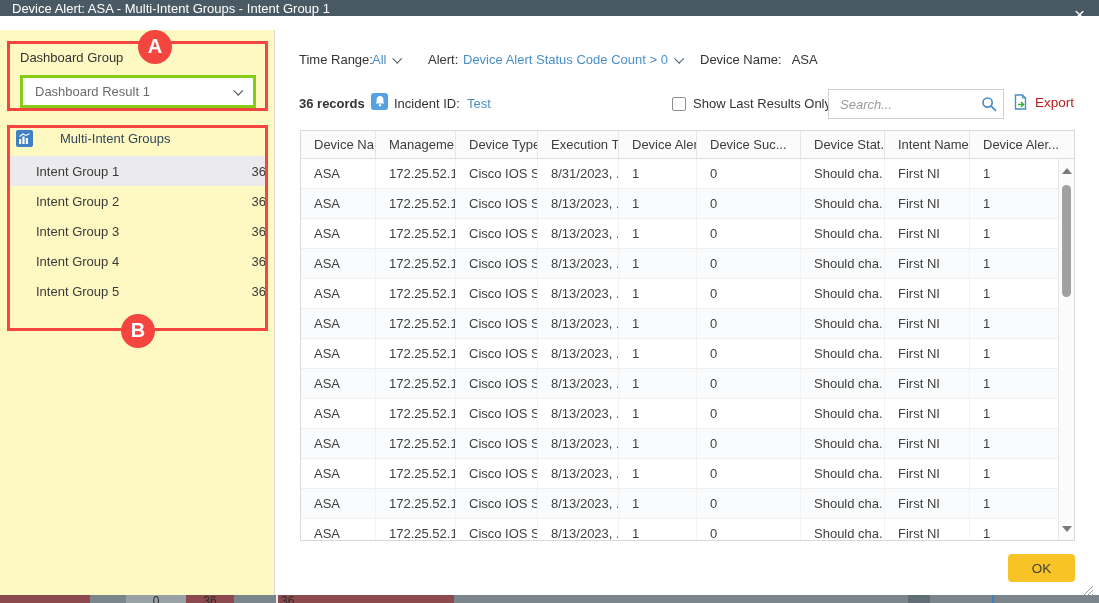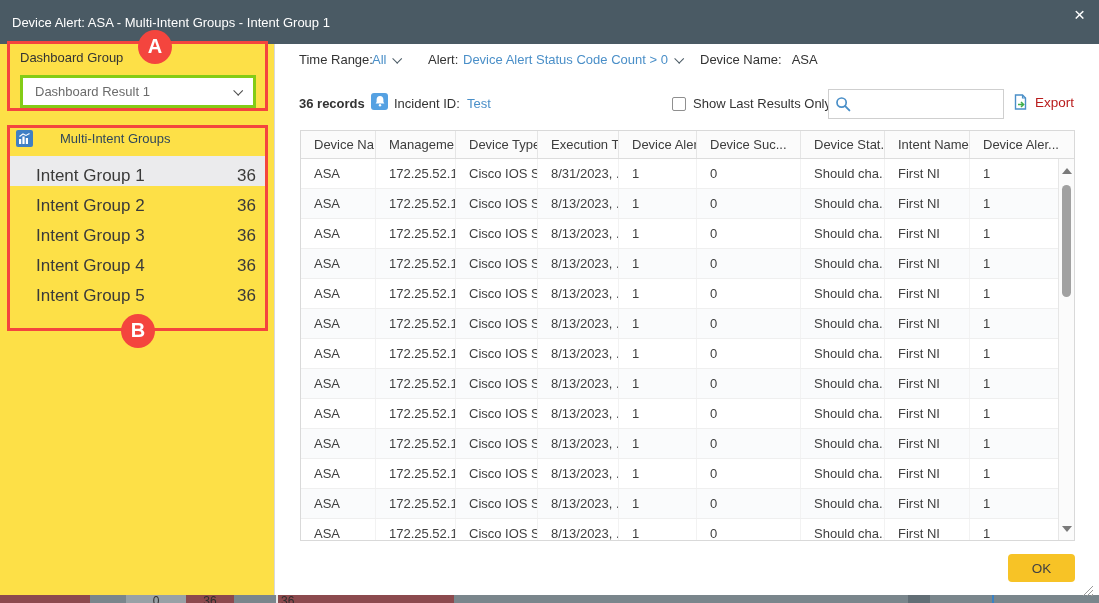--- a/index.html
+++ b/index.html
@@ -1,40 +1,40 @@
 <!DOCTYPE html>
 <html><head>
 <meta charset="utf-8">
 <style>
   * { margin:0; padding:0; box-sizing:border-box; }
   html,body { width:1099px; height:603px; }
   body { font-family:"Liberation Sans", sans-serif; background:#fff; overflow:hidden; }
   .screen { position:relative; width:1099px; height:603px; background:#fff; overflow:hidden; }
 
   
-  .titlebar { position:absolute; left:0; top:0; width:1099px; height:44px; background:#4a5a64; color:#fff;
+  .titlebar { position:absolute; left:0; top:0; width:1099px; height:16px; background:#4a5a64; color:#fff;
               display:flex; align-items:center; padding:0 12px; font-size:13px; z-index:5; }
   .titlebar .close { position:absolute; right:14px; top:0; line-height:30px; font-size:19px; color:#fff; cursor:pointer; }
 
   
   .mbody { position:absolute; left:0; top:30px; width:1099px; height:565px; background:#fff; z-index:2; }
 
   
-  .sidebar { position:absolute; left:0; top:0; width:275px; height:565px; border-right:1px solid #d8d8d8; background:#fde047; }
+  .sidebar { position:absolute; left:0; top:0; width:275px; height:565px; border-right:1px solid #d8d8d8; background:#fef9c3; }
   .dg-label { position:absolute; left:20px; top:20px; font-size:13px; color:#333; }
   .dg-select { position:absolute; left:20px; top:45px; width:236px; height:33px; border:3px solid #84cc16; background:#fff;
                display:flex; align-items:center; padding:0 12px; font-size:13px; color:#6b6b6b; cursor:pointer; }
   .dg-select .chev { margin-left:auto; }
   .chev { display:inline-block; width:7px; height:7px; border-right:1.6px solid #4a4a4a; border-bottom:1.6px solid #4a4a4a;
           transform:rotate(45deg) translateY(-1px); }
   .mig-header { position:absolute; left:16px; top:100px; display:flex; align-items:center; gap:7px; }
   .mig-icon { width:17px; height:17px; background:#3f7fc4; border-radius:2px; display:flex; align-items:center; justify-content:center; }
   .mig-title { font-size:13px; font-weight:normal; color:#31485a;padding-left:20px; }
   .sb-items { position:absolute; left:10px; top:126px; width:258px; }
-  .sb-item { height:30px; display:flex; align-items:flex-end; padding:0 12px 0 26px; font-size:17px; color:#3a3a3a; cursor:pointer; }
+  .sb-item { height:30px; display:flex; align-items:center; padding:0 2px 0 26px; font-size:13px; color:#3a3a3a; cursor:pointer; }
   .sb-item.selected { background:#ebebed; }
   .sb-count { margin-left:auto; }
 
   
   .ann-box { position:absolute; border:3px solid #f4453e; z-index:8; pointer-events:none; }
   .box-a { left:7px; top:41px; width:261px; height:70px; }
   .box-b { left:7px; top:125px; width:261px; height:206px; }
   .ann-circle { position:absolute; width:34px; height:34px; border-radius:50%; background:#f4453e; color:#fff;
                 font-size:20px; font-weight:bold; text-align:center; line-height:33px; z-index:9; }
   .circ-a { left:138px; top:30px; }
@@ -186,20 +186,21 @@
             <circle cx="5" cy="9.3" r="1.2" fill="#fff"></circle>
           </svg>
         </span>
     </span>
     <span class="abs" style="left:394px; top:66px">Incident ID:</span>
     <span class="abs link" style="left:467px; top:66px">Test</span>
     <span class="abs checkbox" style="left:672px; top:67px"></span>
     <span class="abs" style="left:693px; top:66px">Show Last Results Only</span>
 
     <div class="searchbox">
+      <input type="text" placeholder="Search..." style="">
       <span class="mag">
         <svg width="16" height="16" viewBox="0 0 16 16">
             <circle cx="6.6" cy="6.6" r="4.6" stroke="#4a8fc8" stroke-width="1.7" fill="none"></circle>
             <line x1="10.2" y1="10.2" x2="14.4" y2="14.4" stroke="#4a8fc8" stroke-width="1.9" stroke-linecap="round"></line>
           </svg>
       </span>
     </div>
 
     <div class="export">
       <svg width="15" height="16" viewBox="0 0 15 16">

